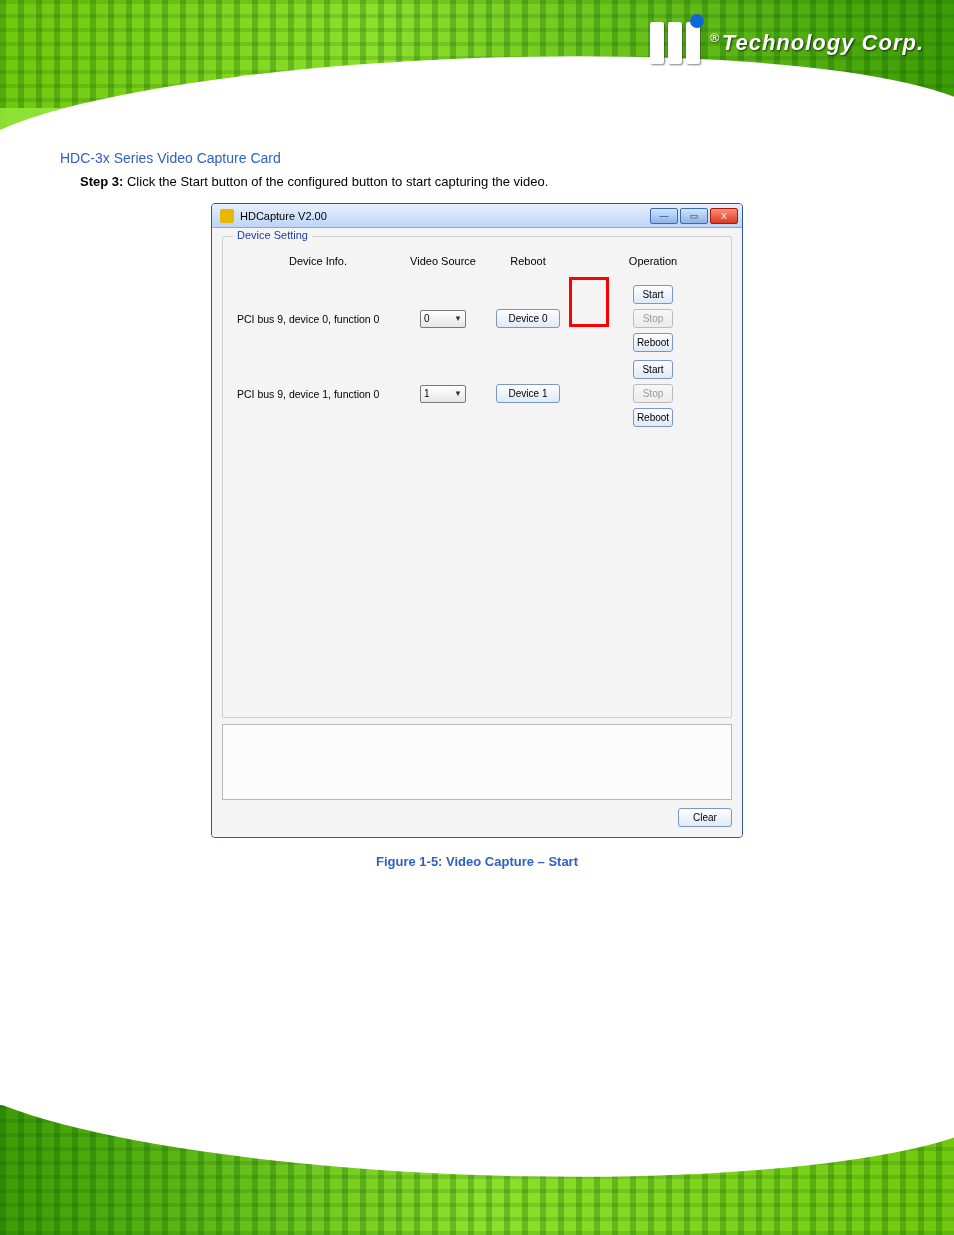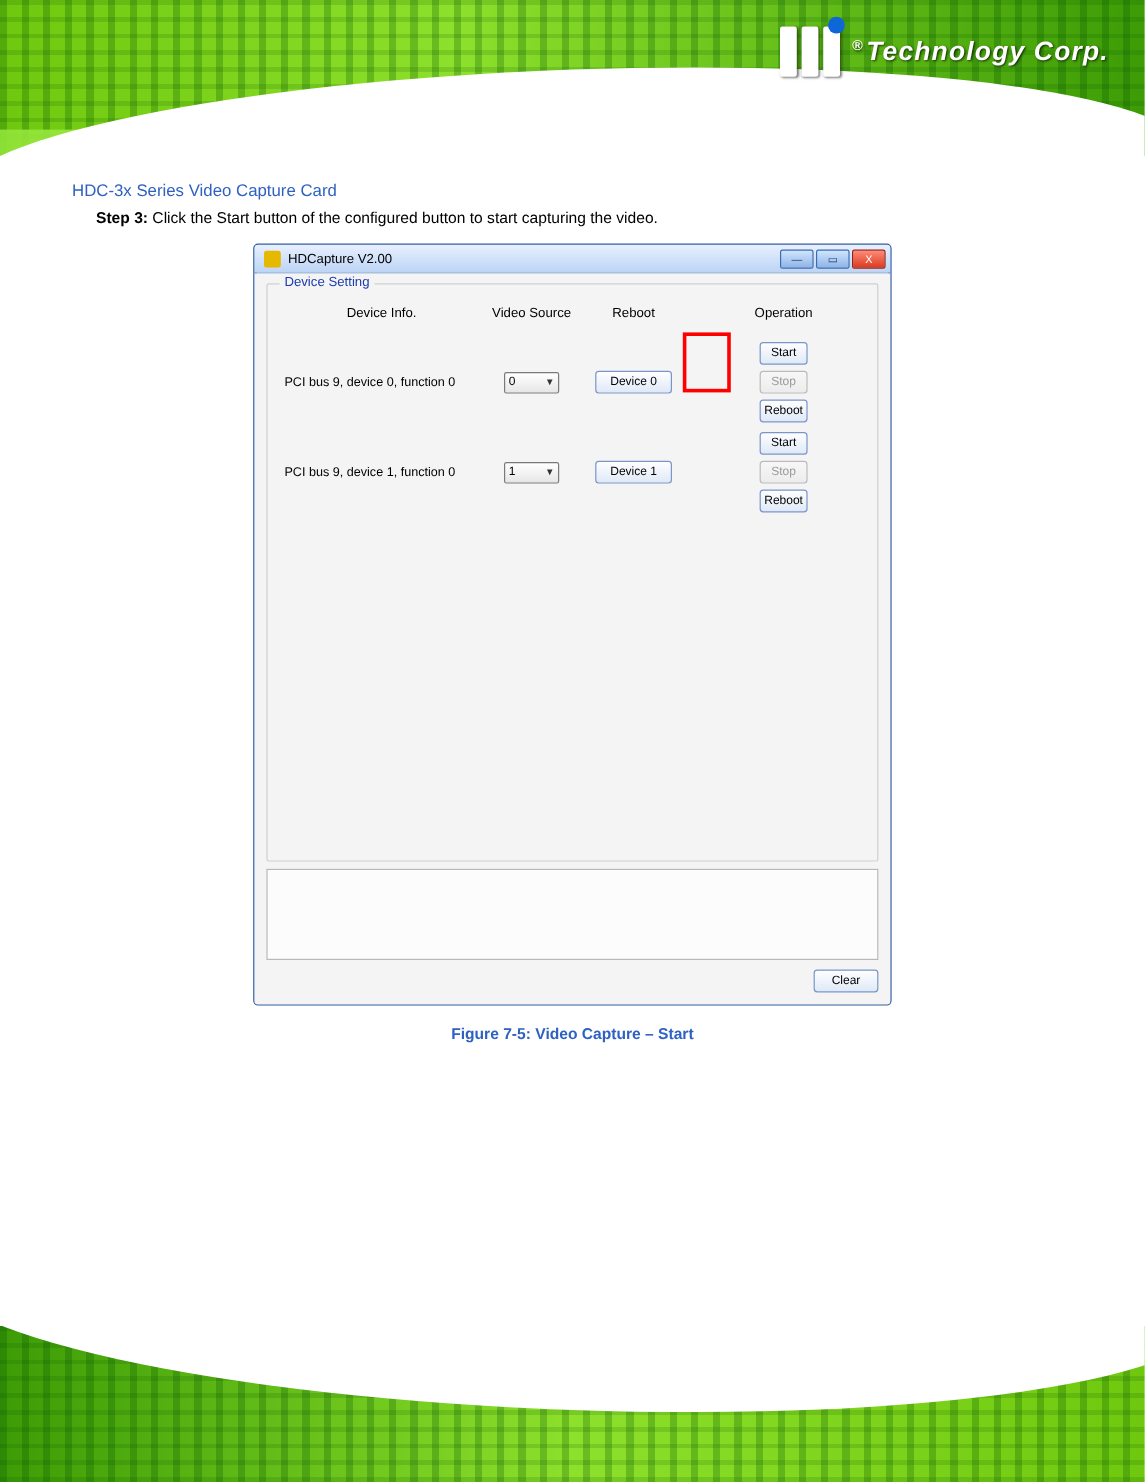--- a/index.html
+++ b/index.html
@@ -300,21 +300,21 @@
 
         <div class="log-box"></div>
 
         <div class="bottom-row">
           <div class="btn clear">Clear</div>
         </div>
       </div>
     </div>
   </div>
 
-  <div class="figure-caption">Figure 7-5: Video Capture – Start</div>
+  <div class="figure-caption">Figure 1-5: Video Capture – Start</div>
 
   <div style="height:280px;"></div>
 
   <div class="page-num">Page 29</div>
 </div>
 
 <div class="bottom-banner">
   <div class="white-curve"></div>
 </div>
 

